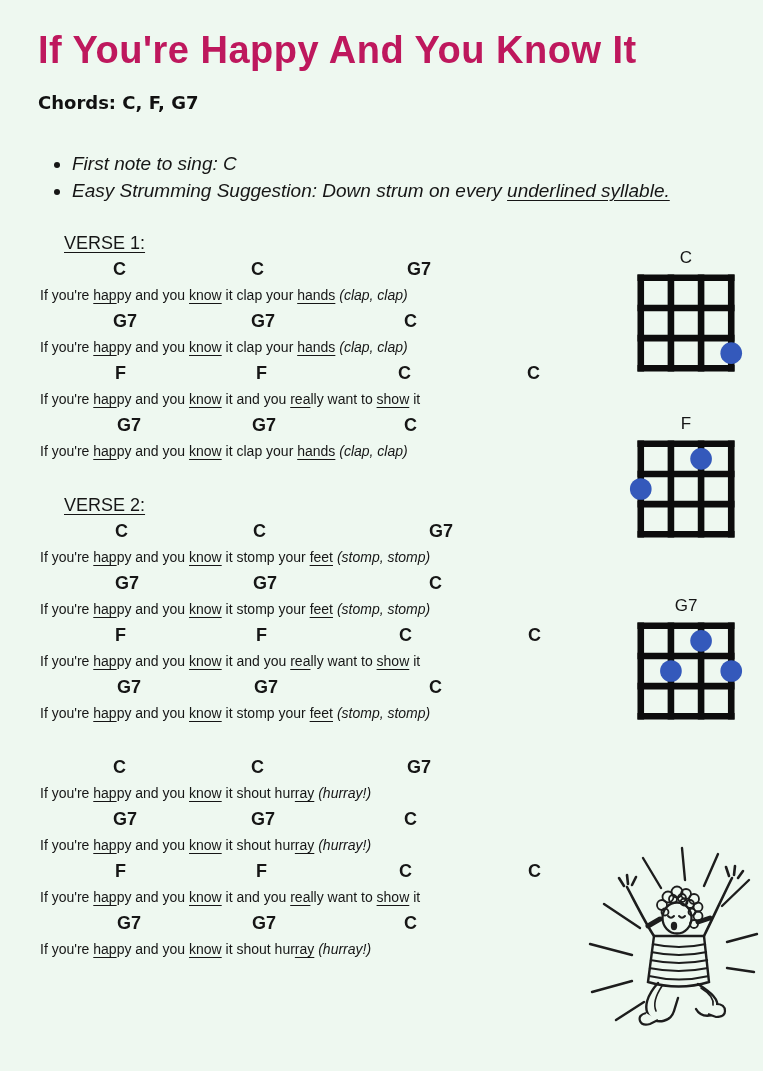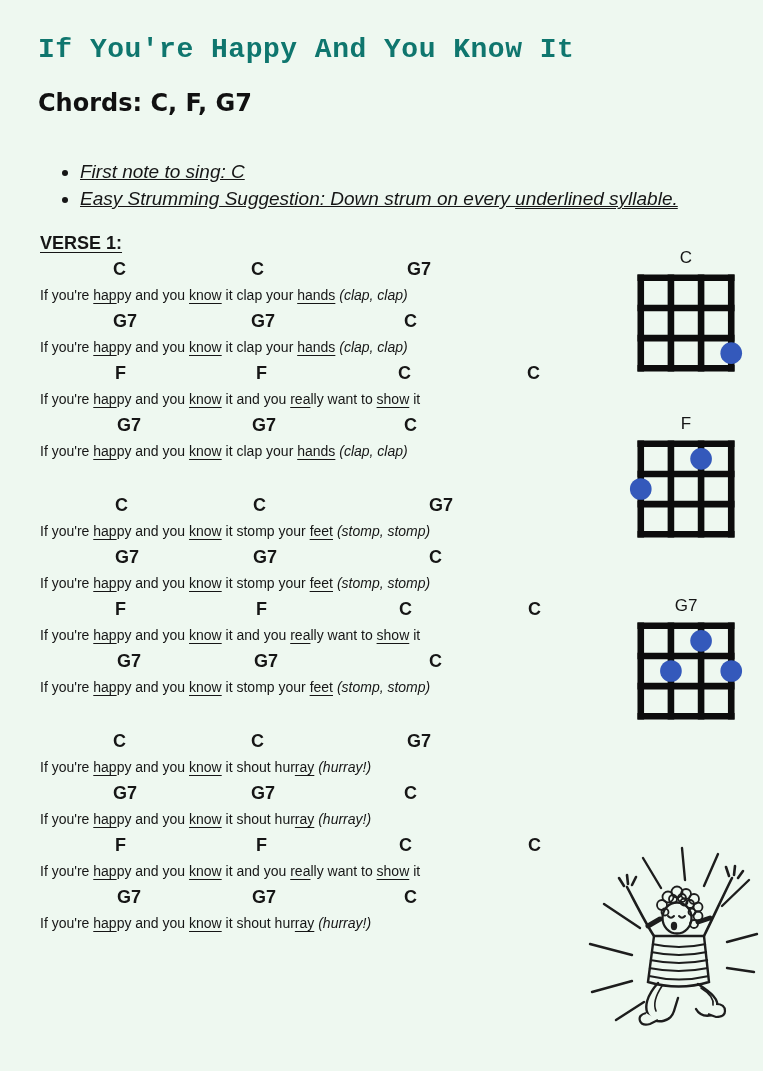--- a/index.html
+++ b/index.html
@@ -7,43 +7,43 @@
     width:763px;height:1071px;
     background:#eef8f0;
     font-family:"Liberation Sans",sans-serif;
     color:#161616;
     overflow:hidden;
   }
   .page{position:relative;width:763px;height:1071px;background:#eef8f0;}
 
   .title{
     position:absolute;left:38px;top:26px;
-    font-family:Liberation Mono, monospace;
-    font-weight:800;font-size:28px;line-height:48px;
-    letter-spacing:0.5px;color:#0f766e;
+    font-family:Liberation Sans, sans-serif;
+    font-weight:800;font-size:38px;line-height:48px;
+    letter-spacing:0.5px;color:#be185d;
     white-space:nowrap;
   }
   .subtitle{
     position:absolute;left:38px;top:86px;
     font-family:"DejaVu Sans",sans-serif;
-    font-weight:800;font-size:24px;line-height:34px;color:#111;
+    font-weight:800;font-size:18px;line-height:34px;color:#111;
     white-space:nowrap;
   }
   ul.notes{
-    position:absolute;left:52px;top:150px;margin:8px;padding-left:20px;text-decoration:underline;
+    position:absolute;left:52px;top:150px;margin:0;padding-left:20px;
   }
   ul.notes li{
     font-size:19px;line-height:27px;font-style:italic;color:#161616;
   }
 
   .verses{position:absolute;left:40px;top:230px;width:575px;}
   .verse{margin:0 0 28px 0;}
   .verse-heading{
-    font-size:18px;font-weight:bold;line-height:26px;height:26px;
-    text-decoration:underline;text-underline-offset:3px;
+    font-size:18px;font-weight:normal;line-height:26px;height:26px;
+    text-decoration:underline;text-underline-offset:3px;margin-left:24px;
   }
   .chord-row{position:relative;height:26px;}
   .chord{
     position:absolute;top:0;font-weight:bold;font-size:18px;line-height:26px;
     color:#161616;white-space:nowrap;
   }
   .lyric-row{height:26px;line-height:26px;font-size:14px;white-space:nowrap;}
   .seg-u{text-decoration:underline;text-underline-offset:3px;}
   .seg-i{font-style:italic;}
 
@@ -93,20 +93,21 @@
         </div>
         <div class="lyric-row"><span>If you're </span><span class="seg-u ">hap</span><span>py and you </span><span class="seg-u ">know</span><span> it and you </span><span class="seg-u ">rea</span><span>lly want to </span><span class="seg-u ">show</span><span> it</span></div>
         <div class="chord-row">
           <span class="chord" style="left: 77px;">G7</span>
           <span class="chord" style="left: 212px;">G7</span>
           <span class="chord" style="left: 364px;">C</span>
         </div>
         <div class="lyric-row"><span>If you're </span><span class="seg-u ">hap</span><span>py and you </span><span class="seg-u ">know</span><span> it clap your </span><span class="seg-u ">hands</span><span> </span><span class="seg-i">(clap, clap)</span></div>
       </div>
       <div class="verse">
+        <div class="verse-heading">VERSE 2:</div>
         <div class="chord-row">
           <span class="chord" style="left: 75px;">C</span>
           <span class="chord" style="left: 213px;">C</span>
           <span class="chord" style="left: 389px;">G7</span>
         </div>
         <div class="lyric-row"><span>If you're </span><span class="seg-u ">hap</span><span>py and you </span><span class="seg-u ">know</span><span> it stomp your </span><span class="seg-u ">feet</span><span> </span><span class="seg-i">(stomp, stomp)</span></div>
         <div class="chord-row">
           <span class="chord" style="left: 75px;">G7</span>
           <span class="chord" style="left: 213px;">G7</span>
           <span class="chord" style="left: 389px;">C</span>

